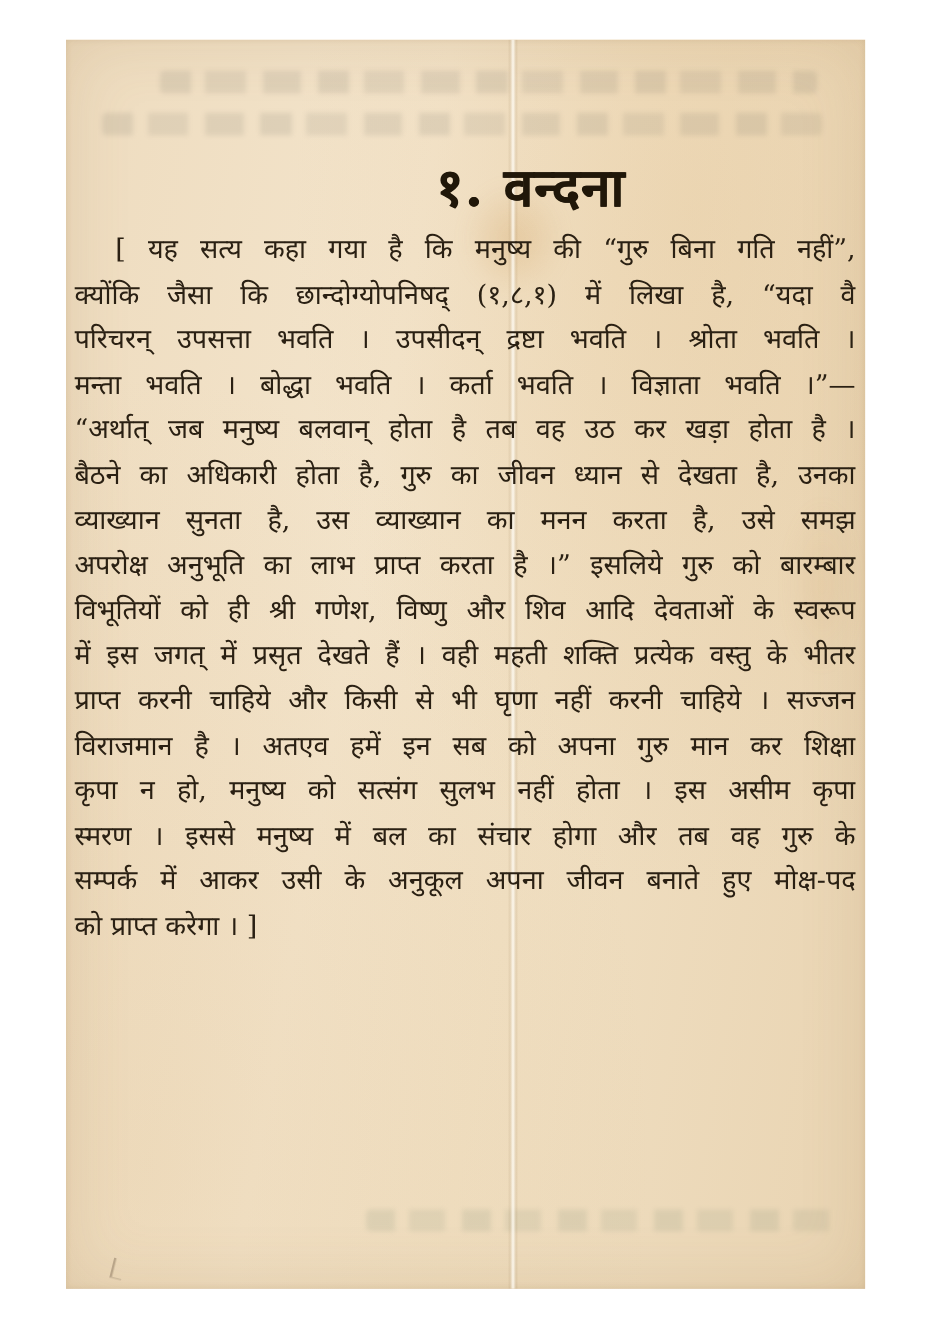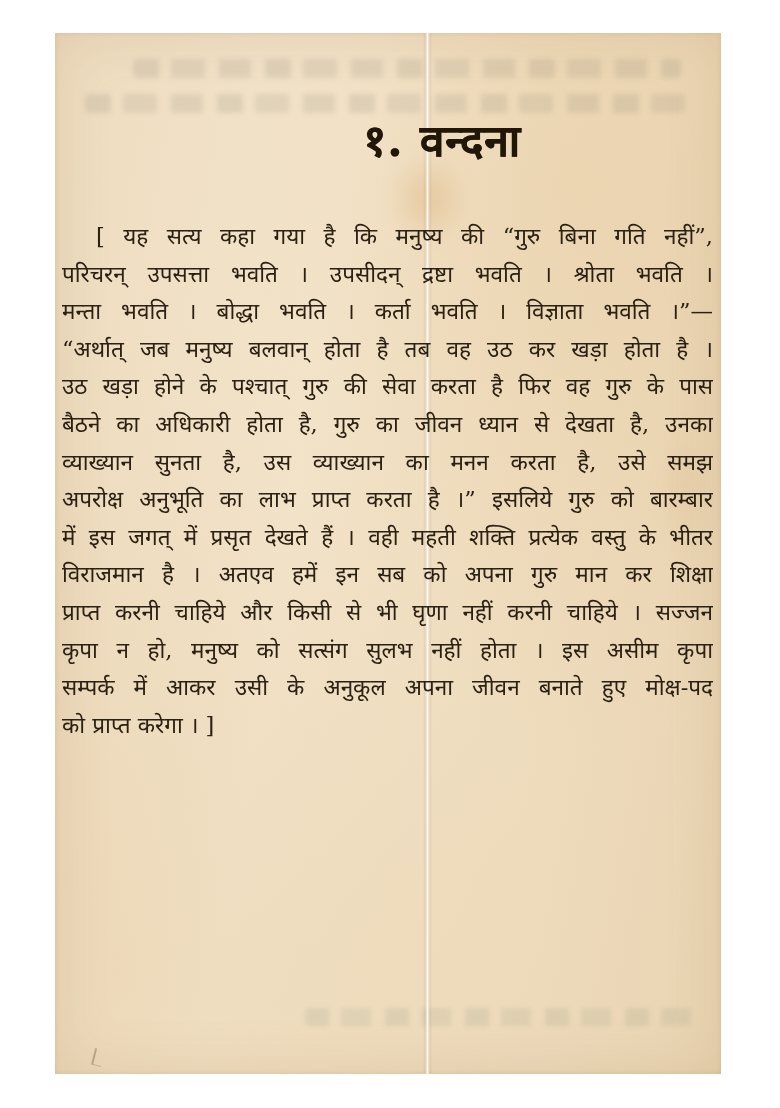--- a/index.html
+++ b/index.html
@@ -24,39 +24,39 @@
   
   .crease{
     position:absolute;left:368px;top:0;width:9px;height:100%;
     background:linear-gradient(90deg,
       rgba(120,90,50,0) 0%, rgba(120,90,50,0.10) 22%,
       rgba(255,252,244,0.85) 50%,
       rgba(120,90,50,0.10) 78%, rgba(120,90,50,0) 100%);
   }
   
   .heading{
-    position:absolute;left:0;top:76px;width:100%;
+    position:absolute;left:0;top:92px;width:100%;
     box-sizing:border-box;padding-left:108px;
     text-align:center;
     font-size:44px;font-weight:bold;color:#201709;
     letter-spacing:1px;
     text-shadow:0.6px 0 0 #201709;
     white-space:nowrap;
   }
   
   .para{
     position:absolute;left:7px;top:157px;width:651px;
     font-size:22.5px;color:var(--ink,#2a2013);
   }
   .text-line{
     height:37.6px;line-height:37.6px;
     text-align:justify;text-align-last:justify;
     overflow:hidden;
   }
-  .text-line.first{text-indent:34px;margin-top:28px;}
+  .text-line.first{text-indent:34px;}
   .text-line.last{text-align-last:left;}
   
   .ghost{
     position:absolute;border-radius:4px;
     filter:blur(2.4px);opacity:0.38;
     background:repeating-linear-gradient(90deg,
       rgba(118,115,102,0.40) 0 26px, transparent 26px 38px,
       rgba(118,115,102,0.34) 38px 72px, transparent 72px 86px,
       rgba(118,115,102,0.38) 86px 118px, transparent 118px 132px);
   }
@@ -92,29 +92,31 @@
   <div class="stain s1"></div>
   <div class="stain s2"></div>
 
   <div class="crease"></div>
 
   <div class="heading">१. वन्दना</div>
 
   <div class="para">
 
   <div class="text-line first">[ यह सत्य कहा गया है कि मनुष्य की “गुरु बिना गति नहीं”,</div>
+      <div class="text-line">क्योंकि जैसा कि छान्दोग्योपनिषद् (१,८,१) में लिखा है, “यदा वै</div>
       <div class="text-line">परिचरन् उपसत्ता भवति । उपसीदन् द्रष्टा भवति । श्रोता भवति ।</div>
       <div class="text-line">मन्ता भवति । बोद्धा भवति । कर्ता भवति । विज्ञाता भवति ।”—</div>
       <div class="text-line">“अर्थात् जब मनुष्य बलवान् होता है तब वह उठ कर खड़ा होता है ।</div>
-      <div class="text-line">उठ खड़ा होने के पश्चात् गुरु की सेवा करता है फिर वह गुरु के पास</div>
       <div class="text-line">बैठने का अधिकारी होता है, गुरु का जीवन ध्यान से देखता है, उनका</div>
       <div class="text-line">व्याख्यान सुनता है, उस व्याख्यान का मनन करता है, उसे समझ</div>
       <div class="text-line">अपरोक्ष अनुभूति का लाभ प्राप्त करता है ।” इसलिये गुरु को बारम्बार</div>
+      <div class="text-line">विभूतियों को ही श्री गणेश, विष्णु और शिव आदि देवताओं के स्वरूप</div>
       <div class="text-line">में इस जगत् में प्रसृत देखते हैं । वही महती शक्ति प्रत्येक वस्तु के भीतर</div>
+      <div class="text-line">प्राप्त करनी चाहिये और किसी से भी घृणा नहीं करनी चाहिये ।  सज्जन</div>
       <div class="text-line">विराजमान है ।  अतएव हमें इन  सब को अपना  गुरु मान कर  शिक्षा</div>
-      <div class="text-line">प्राप्त करनी चाहिये और किसी से भी घृणा नहीं करनी चाहिये ।  सज्जन</div>
       <div class="text-line">कृपा न हो, मनुष्य को  सत्संग सुलभ नहीं  होता ।  इस असीम  कृपा</div>
+      <div class="text-line">स्मरण । इससे मनुष्य में बल का  संचार  होगा  और  तब  वह  गुरु के</div>
       <div class="text-line">सम्पर्क में आकर उसी के अनुकूल  अपना  जीवन बनाते  हुए  मोक्ष-पद</div>
       <div class="text-line last">को प्राप्त करेगा । ]</div>
     </div>
 
   <div class="pencil-mark"></div>
 </div>
 
 </body></html>

